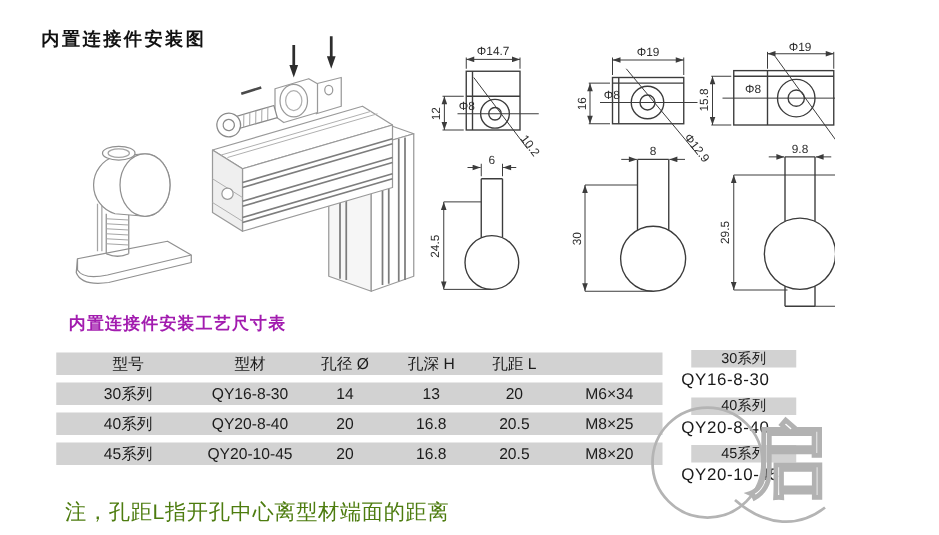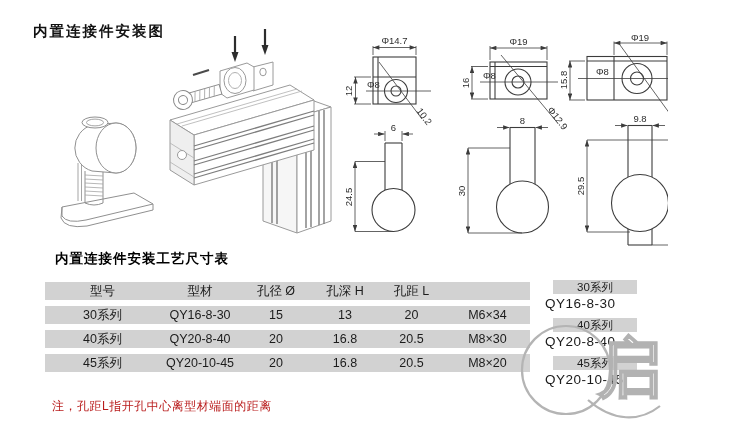--- a/index.html
+++ b/index.html
@@ -1,23 +1,23 @@
 <!DOCTYPE html>
 <html><head>
 <meta charset="utf-8">
 <style>
   html,body{margin:0;padding:0;background:#ffffff;}
   body{font-family:"Liberation Sans","DejaVu Sans",sans-serif;}
   .page{position:relative;width:668px;height:428px;background:#fff;overflow:hidden;}
   .page-title{position:absolute;left:33px;top:22px;font-size:14.5px;font-weight:bold;color:#111;letter-spacing:2px;}
-  .table-title{position:absolute;left:55px;top:250px;font-size:13.5px;font-weight:bold;color:#000000;letter-spacing:1px;}
+  .table-title{position:absolute;left:55px;top:250px;font-size:13.5px;font-weight:bold;color:#a21caf;letter-spacing:1px;}
   .spec-table{position:absolute;left:45px;top:282px;width:485px;}
   .trow{display:grid;grid-template-columns:115px 80px 72px 66px 67px 85px;height:18px;background:#d2d2d2;margin-bottom:6px;align-items:center;}
   .tcell{text-align:center;font-size:12.5px;color:#1c1c1c;white-space:nowrap;}
-  .note{position:absolute;left:52px;top:398px;font-size:12px;color:#b91c1c;letter-spacing:.5px;}
+  .note{position:absolute;left:52px;top:398px;font-size:17px;color:#4d7c0f;letter-spacing:.5px;}
   .series-list{position:absolute;left:545px;top:280px;width:120px;z-index:1;}
   .sitem{margin-bottom:6px;}
   .sband{width:84px;height:14px;margin-left:8px;background:#d2d2d2;text-align:center;font-size:11.5px;line-height:14px;color:#1c1c1c;}
   .smodel{font-size:13.5px;color:#1a1a1a;margin-top:2px;letter-spacing:.5px;height:16px;}
   svg{position:absolute;}
   .ol{fill:none;stroke:#3c3c3c;stroke-width:1.1;}
   .dl{fill:none;stroke:#3c3c3c;stroke-width:0.8;}
   .dt{font-size:9.5px;fill:#2e2e2e;font-family:"Liberation Sans","DejaVu Sans",sans-serif;}
   .wm-text{font-size:64px;font-weight:600;letter-spacing:10px;fill:none;stroke:#b2b2b2;stroke-width:1.8;font-family:"Liberation Sans","DejaVu Sans",sans-serif;}
 </style>
@@ -243,32 +243,32 @@
       <div class="tcell">型号</div>
       <div class="tcell">型材</div>
       <div class="tcell">孔径 Ø</div>
       <div class="tcell">孔深 H</div>
       <div class="tcell">孔距 L</div>
     </div>
     <div>
         <div class="trow">
           <div class="tcell">30系列</div>
           <div class="tcell">QY16-8-30</div>
-          <div class="tcell">15</div>
+          <div class="tcell">14</div>
           <div class="tcell">13</div>
           <div class="tcell">20</div>
           <div class="tcell">M6×34</div>
         </div>
         <div class="trow">
           <div class="tcell">40系列</div>
           <div class="tcell">QY20-8-40</div>
           <div class="tcell">20</div>
           <div class="tcell">16.8</div>
           <div class="tcell">20.5</div>
-          <div class="tcell">M8×30</div>
+          <div class="tcell">M8×25</div>
         </div>
         <div class="trow">
           <div class="tcell">45系列</div>
           <div class="tcell">QY20-10-45</div>
           <div class="tcell">20</div>
           <div class="tcell">16.8</div>
           <div class="tcell">20.5</div>
           <div class="tcell">M8×20</div>
         </div>
       </div>

